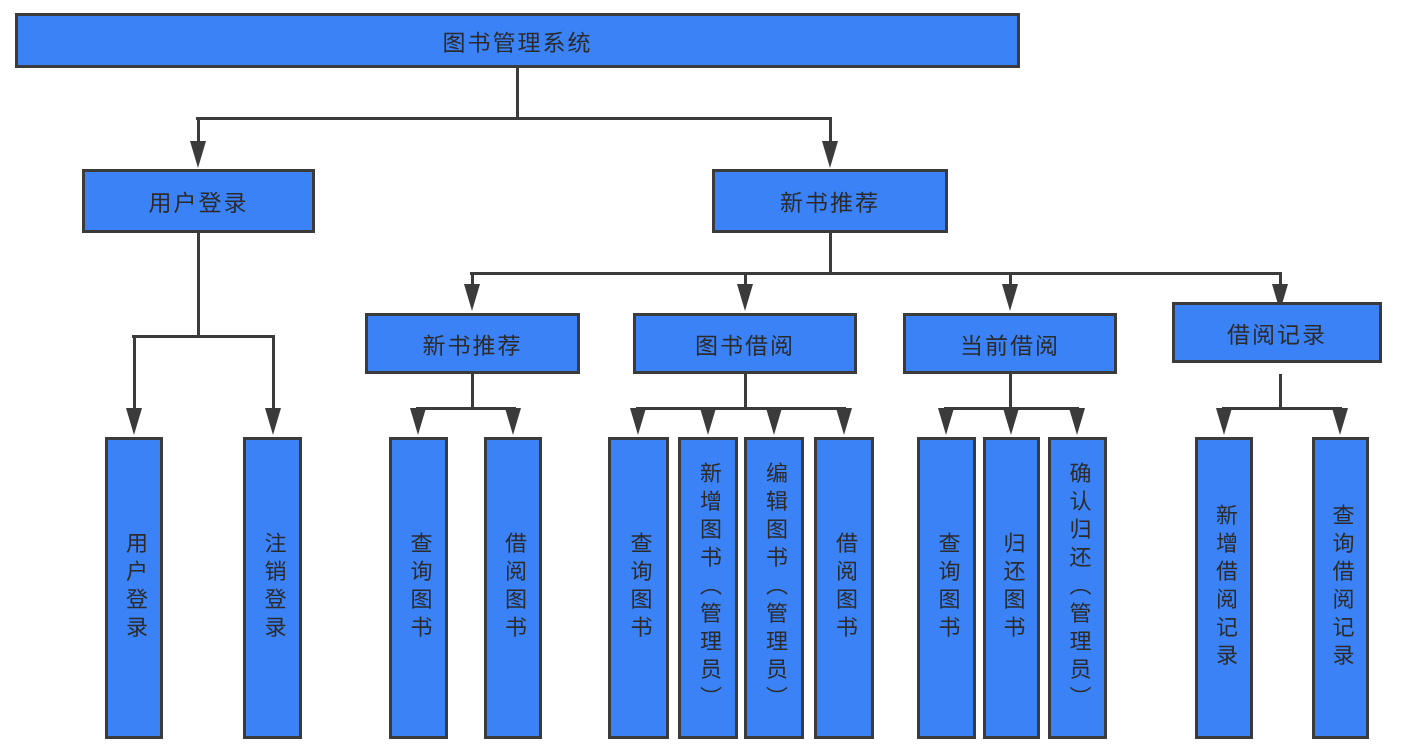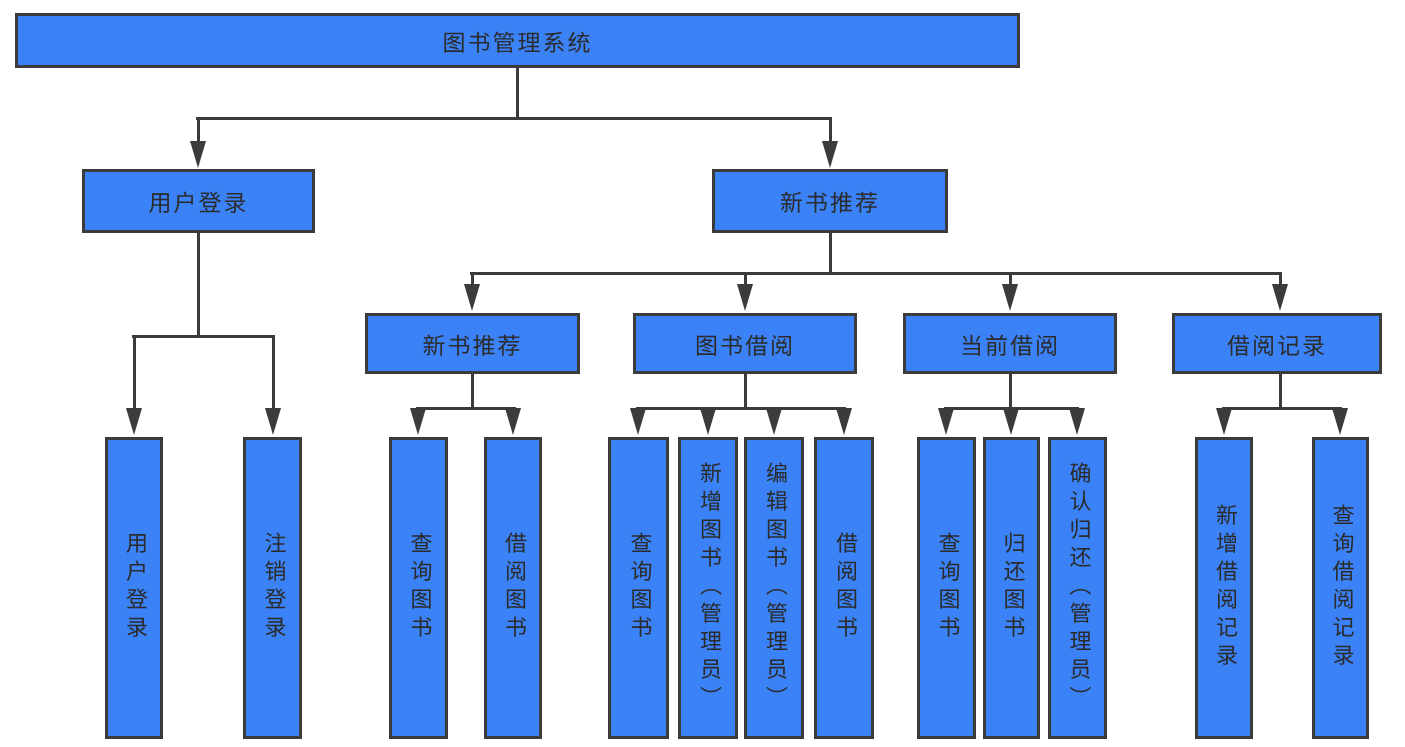--- a/index.html
+++ b/index.html
@@ -68,21 +68,21 @@
     <div class="line" style="left:1279px;top:272px;width:3px;height:14px;"></div>
     <div class="arrow" style="left:464px;top:284px;"></div>
     <div class="arrow" style="left:737px;top:284px;"></div>
     <div class="arrow" style="left:1002px;top:284px;"></div>
     <div class="arrow" style="left:1272px;top:284px;"></div>
   </div>
 
   <div class="box h-box" style="left:365px;top:313px;width:215px;height:61px;">新书推荐</div>
   <div class="box h-box" style="left:633px;top:313px;width:224px;height:61px;">图书借阅</div>
   <div class="box h-box" style="left:903px;top:313px;width:214px;height:61px;">当前借阅</div>
-  <div class="box h-box" style="left:1172px;top:313px;width:210px;height:61px;">借阅记录</div>
+  <div class="box h-box" style="left:1172px;top:302px;width:210px;height:61px;">借阅记录</div>
 
   <div>
     <div class="line" style="left:471px;top:374px;width:3px;height:35px;"></div>
     <div class="line" style="left:416px;top:407px;width:100px;height:3px;"></div>
     <div class="arrow" style="left:410px;top:408px;"></div>
     <div class="arrow" style="left:505px;top:408px;"></div>
   </div>
 
   <div>
     <div class="line" style="left:744px;top:374px;width:3px;height:35px;"></div>

